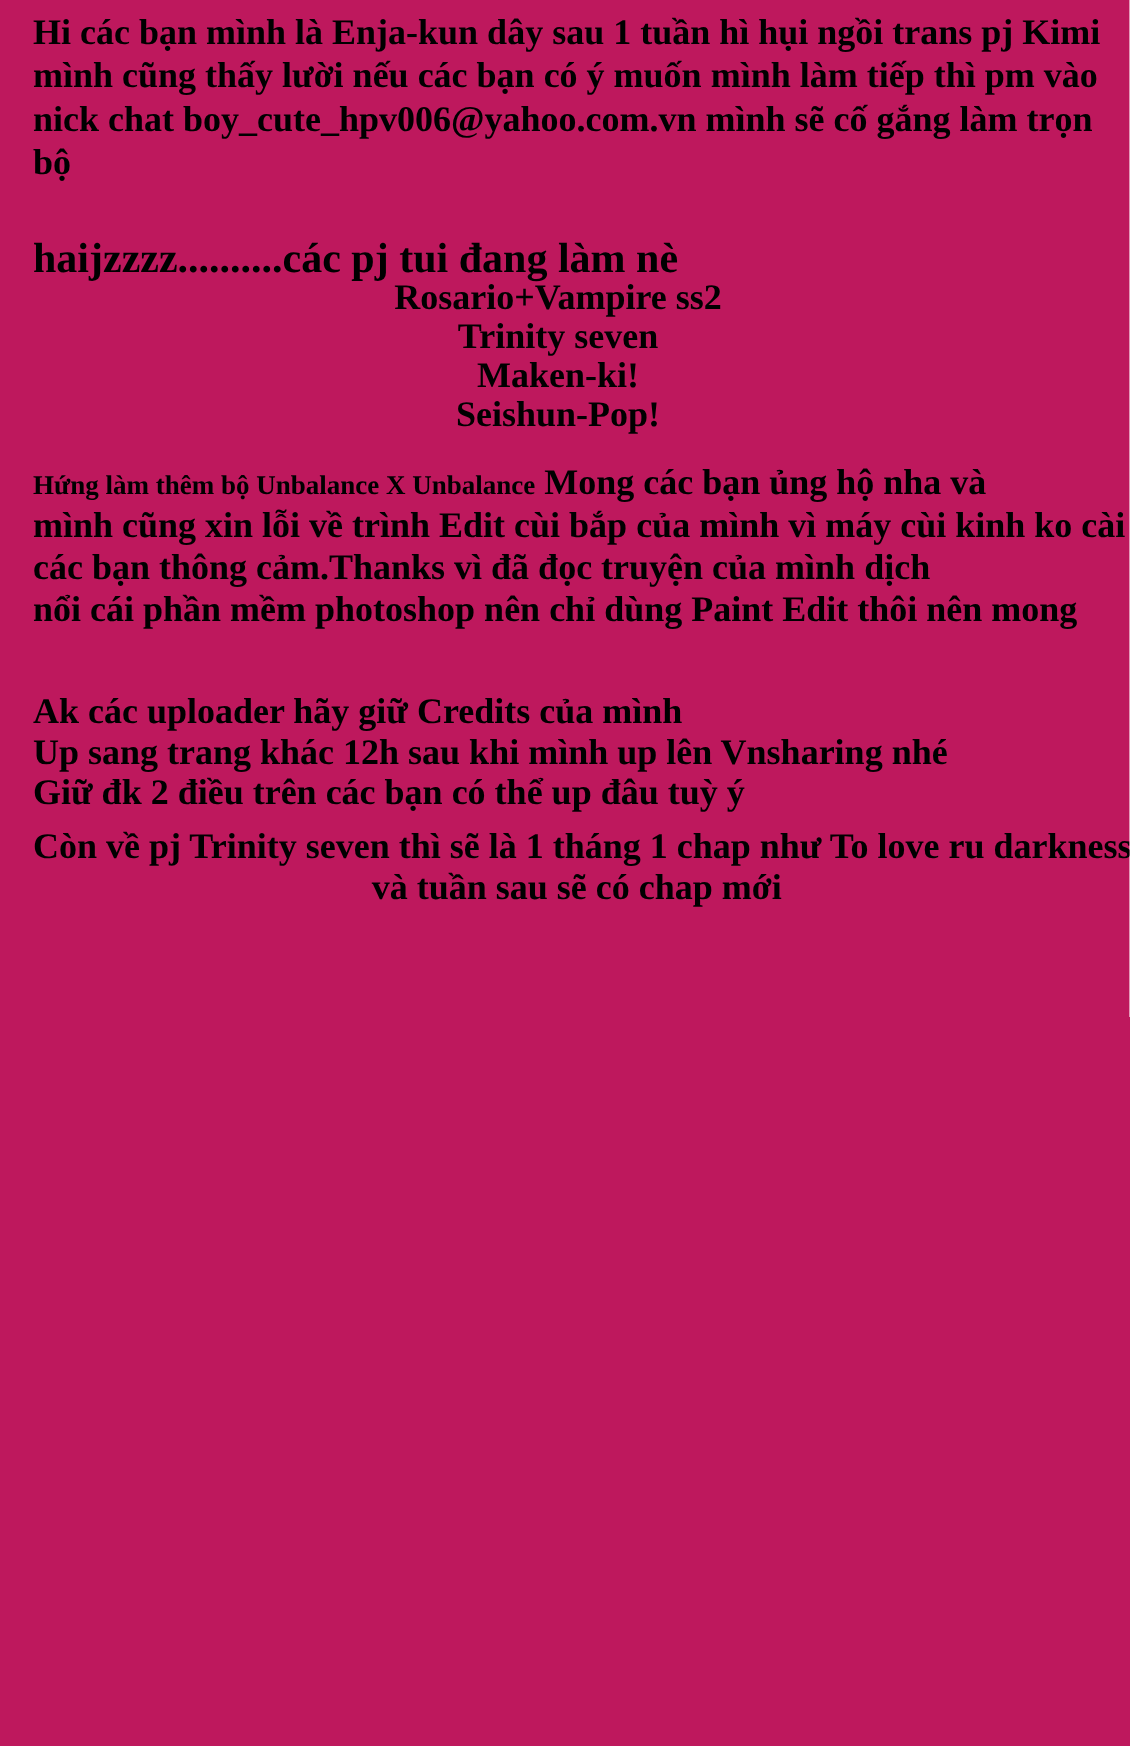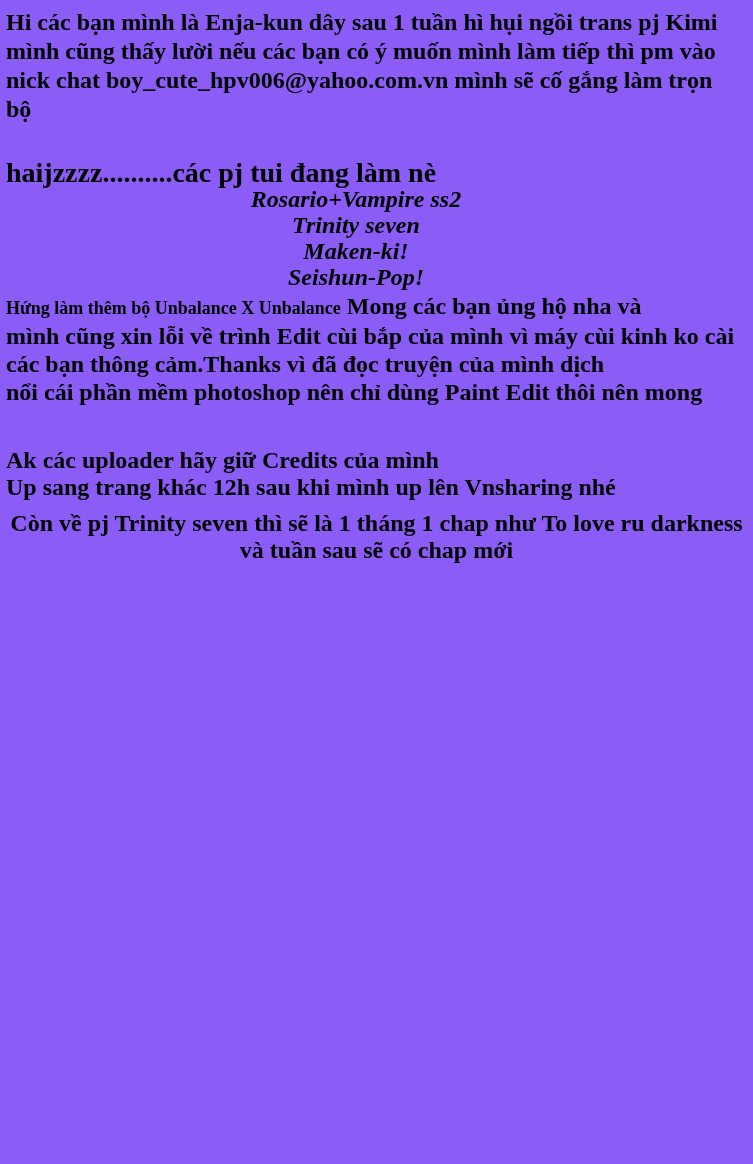--- a/index.html
+++ b/index.html
@@ -13,44 +13,43 @@
     overflow: hidden;
     font-family: "Liberation Serif", "DejaVu Serif", serif;
     font-weight: bold;
     color: #000000;
   }
   .page {
     position: relative;
     width: 753px;
     height: 1164px;
     box-sizing: border-box;
-    padding: 8px 6px 0 6px;
-    background: #8b5cf6;
+    padding: 8px 6px 0 22px;
+    background: #be185d;
   }
   .line {
     white-space: nowrap;
   }
   .intro {
     font-size: 24px;
     line-height: 29px;
   }
   .projects-heading {
     margin-top: 36px;
     font-size: 28px;
     line-height: 26px;
   }
   .project-list {
     width: 700px;
     text-align: center;
     font-size: 24px;
     line-height: 26px;
-    font-style: italic;
   }
   .apology {
-    margin-top: 2px;
+    margin-top: 18px;
     font-size: 24px;
     line-height: 28px;
   }
   .small-lead {
     font-size: 18px;
   }
   .rules {
     margin-top: 41px;
     font-size: 24px;
     line-height: 27px;
@@ -86,20 +85,21 @@
   <div class="apology">
     <div class="line"><span class="small-lead">Hứng làm thêm bộ Unbalance X Unbalance</span><span> Mong các bạn ủng hộ nha và</span></div>
     <div class="line">mình cũng xin lỗi về trình Edit cùi bắp của mình vì máy cùi kinh ko cài</div>
     <div class="line">các bạn thông cảm.Thanks vì đã đọc truyện của mình dịch</div>
     <div class="line">nổi cái phần mềm photoshop nên chỉ dùng Paint Edit thôi nên mong</div>
   </div>
 
   <div class="rules">
     <div class="line">Ak các uploader hãy giữ Credits của mình</div>
     <div class="line">Up sang trang khác 12h sau khi mình up lên Vnsharing nhé</div>
+    <div class="line">Giữ đk 2 điều trên các bạn có thể up đâu tuỳ ý</div>
   </div>
 
   <div class="schedule">
     <div class="line">Còn về pj Trinity seven thì sẽ là 1 tháng 1 chap như To love ru darkness</div>
     <div class="line">và tuần sau sẽ có chap mới</div>
   </div>
 
 </div>
 
 </body></html>

